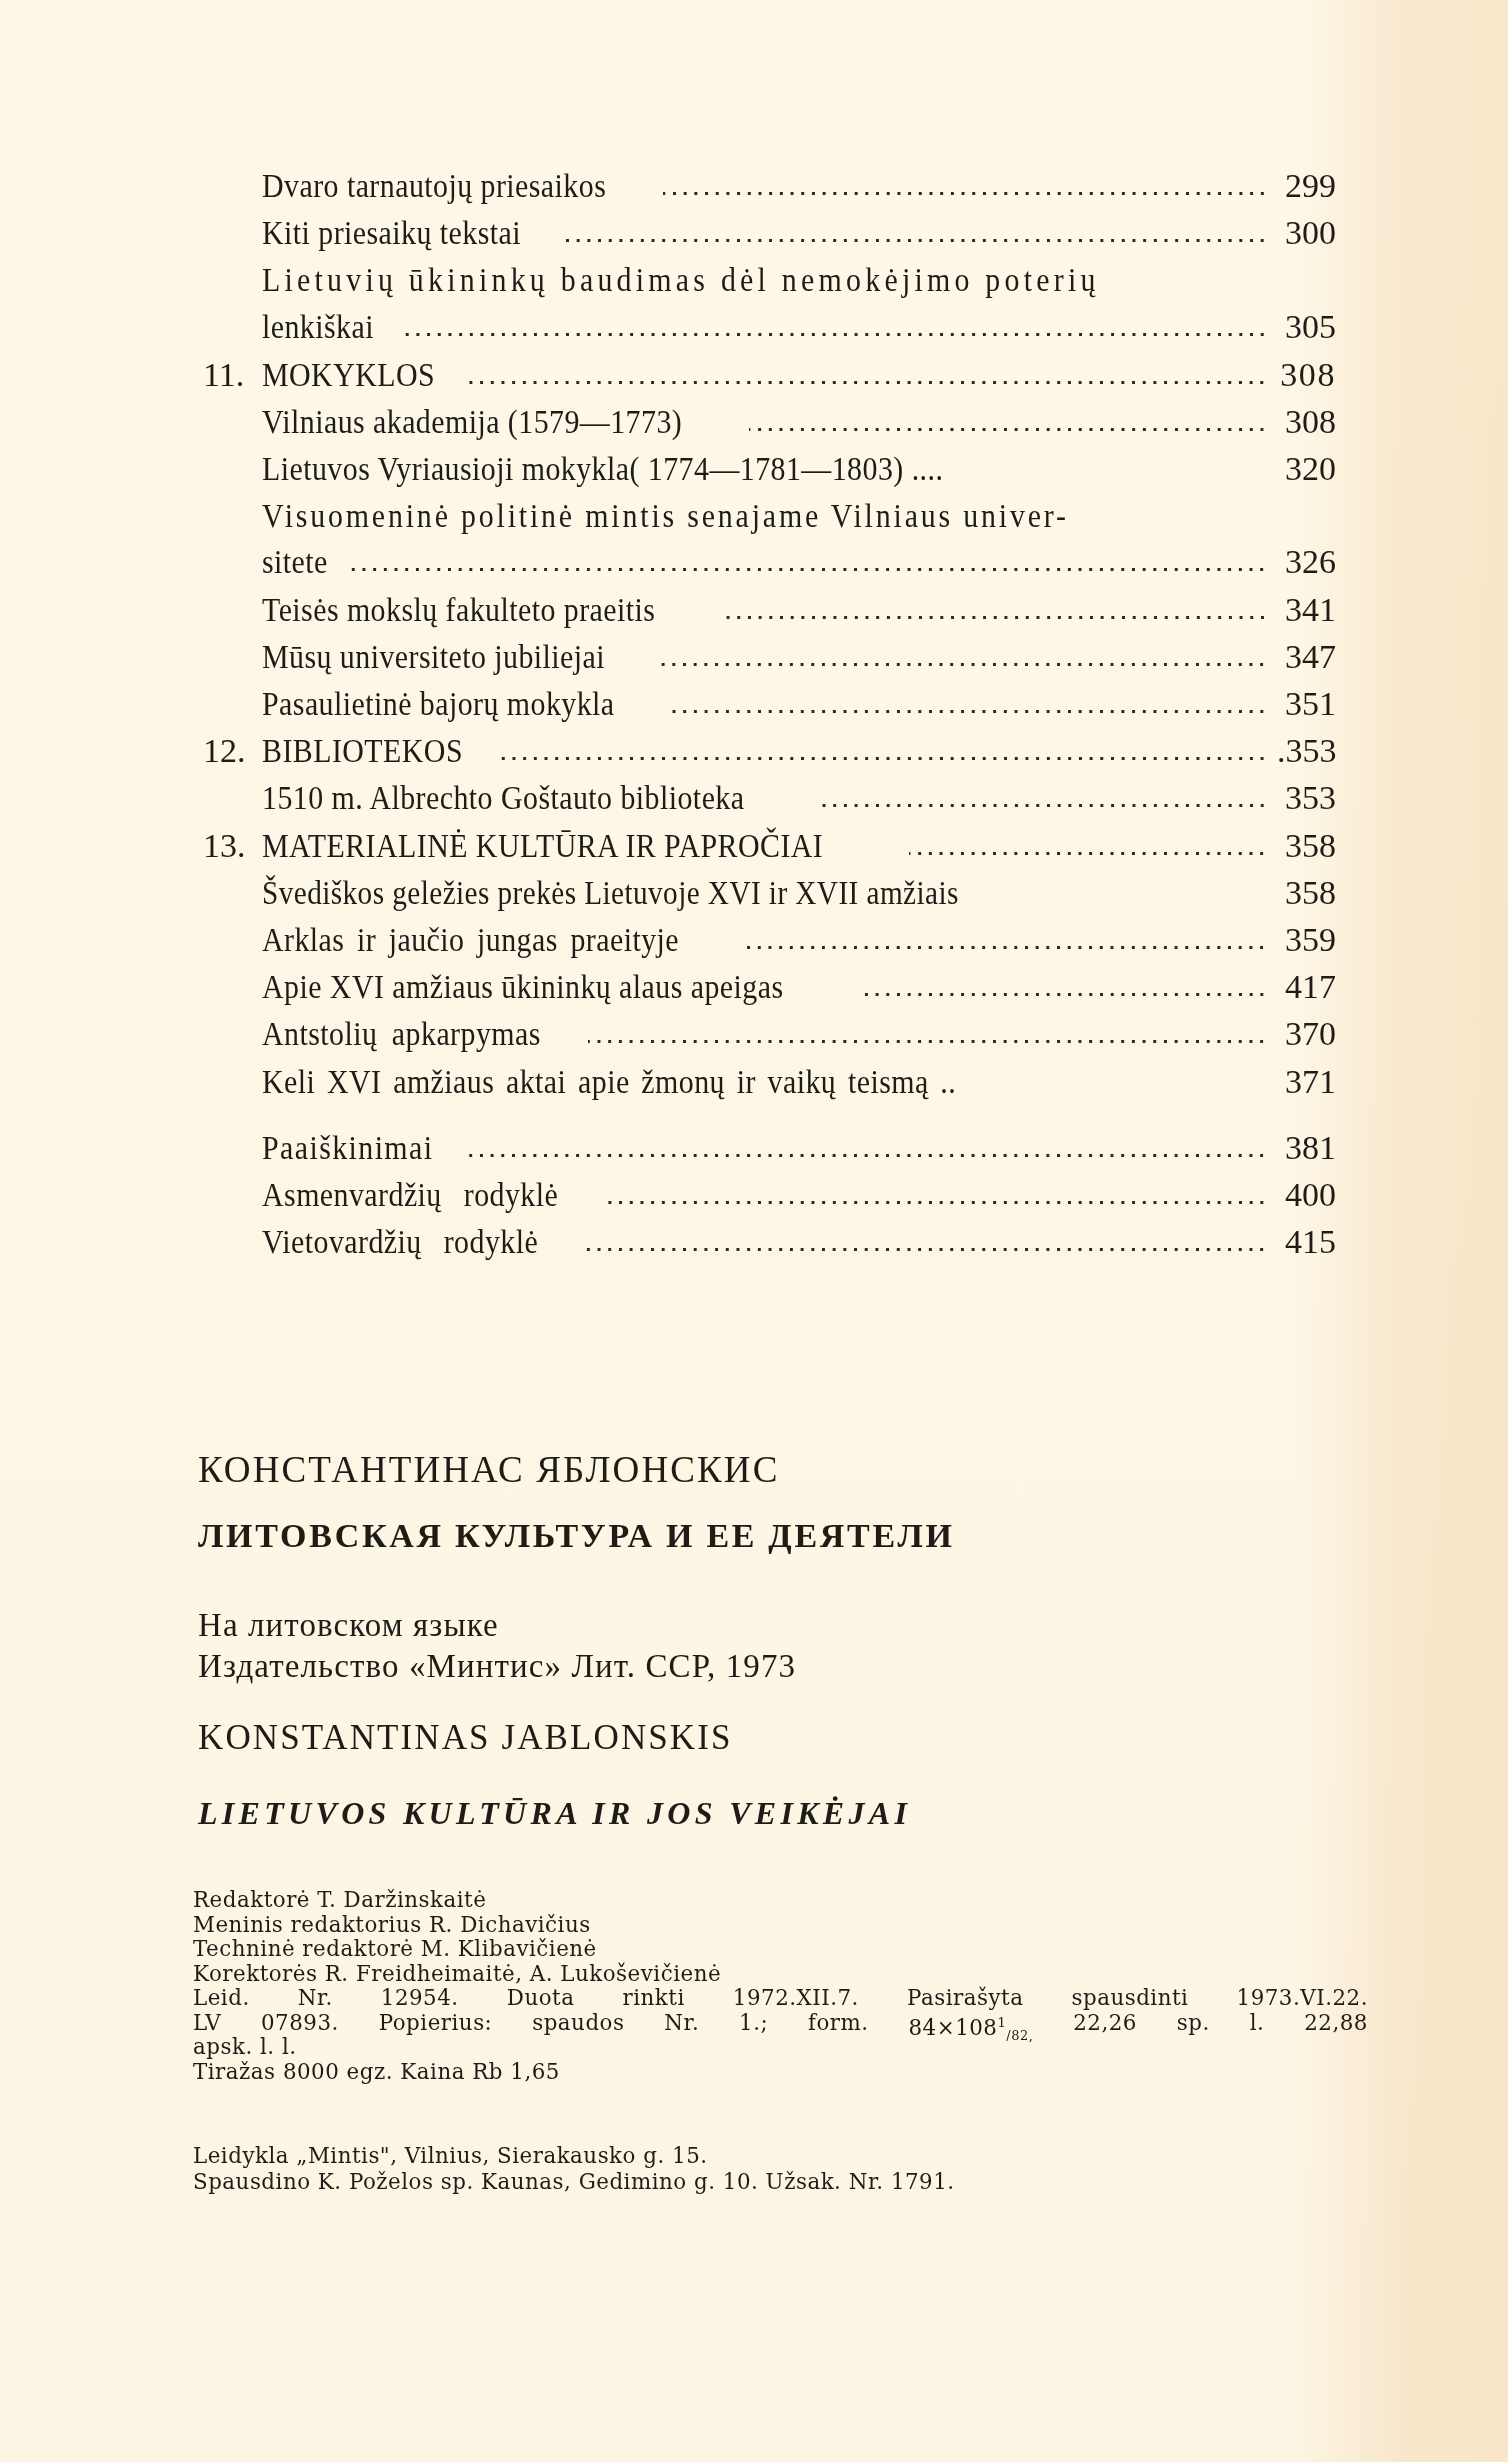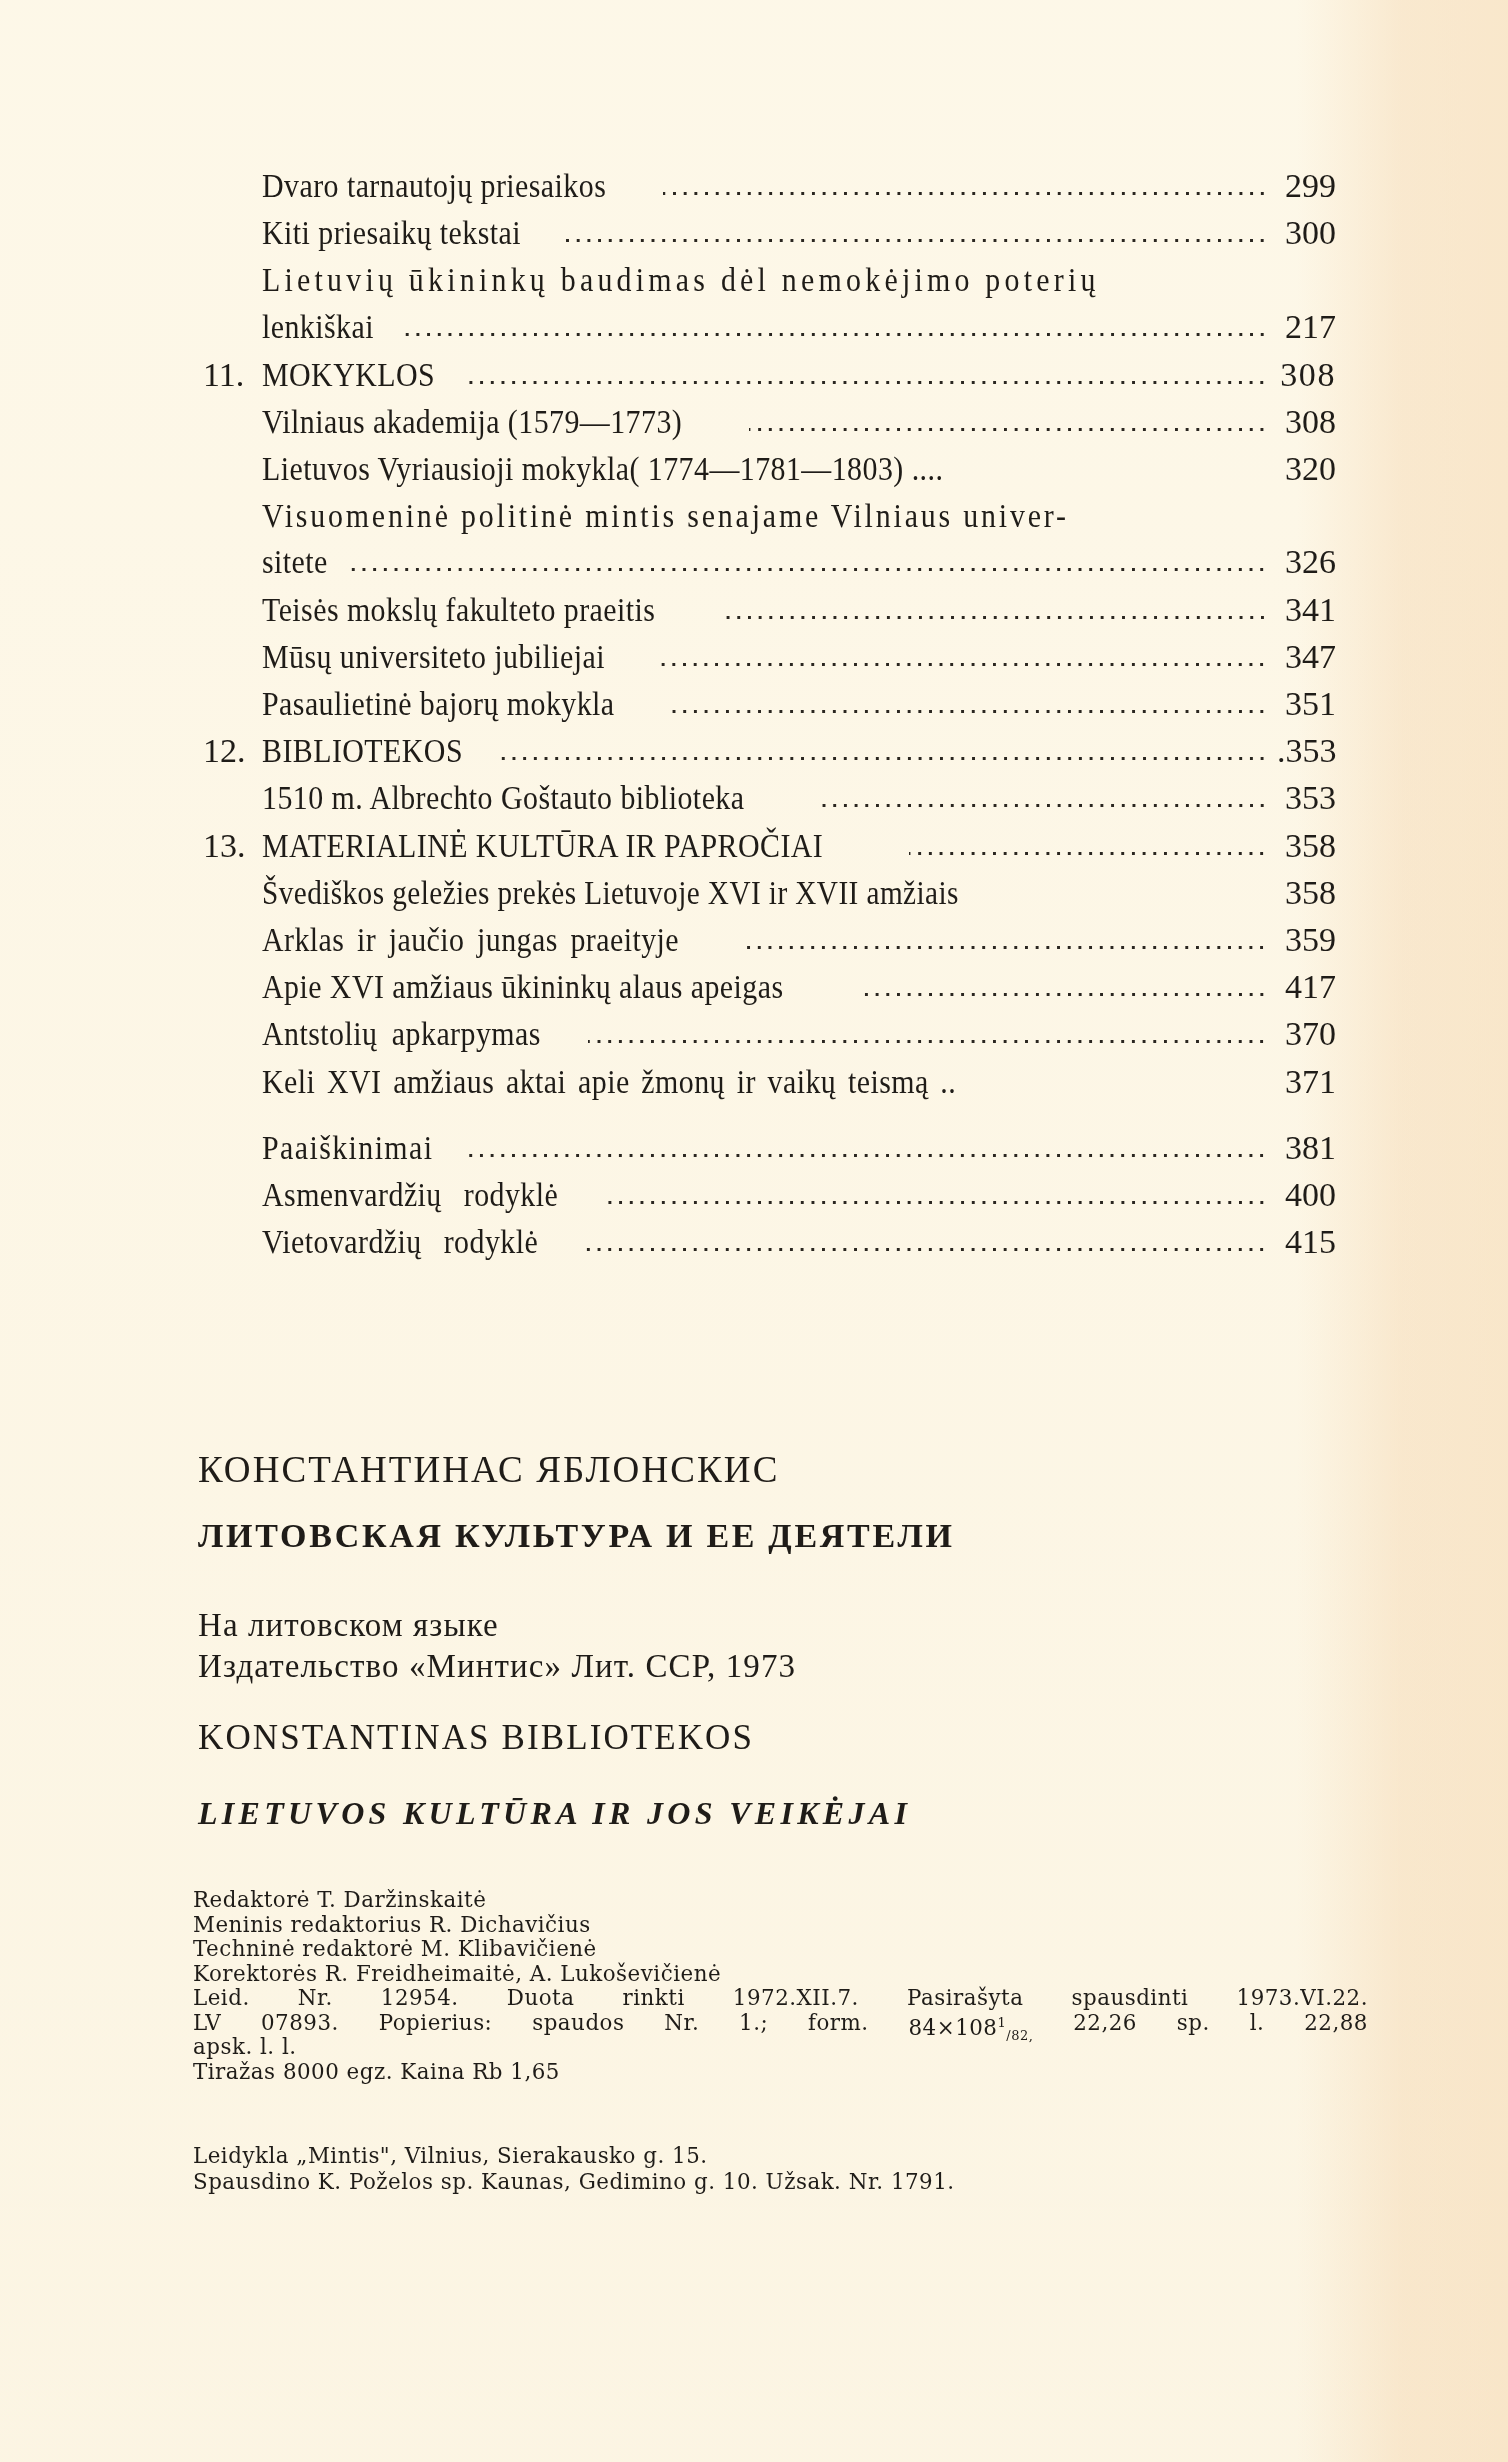--- a/index.html
+++ b/index.html
@@ -55,21 +55,21 @@
     <span class="leader"></span>
     <span class="page">300</span>
   </div>
 
   <div class="toc-row" style="top:258px">
     <span class="title" style="letter-spacing:4.8px">Lietuvių ūkininkų baudimas dėl nemokėjimo poterių</span>
   </div>
   <div class="toc-row" style="top:305px">
     <span class="title">lenkiškai</span>
     <span class="leader"></span>
-    <span class="page">217</span>
+    <span class="page">305</span>
   </div>
 
   <span class="chapnum" style="top:353px">11.</span>
   <div class="toc-row caps" style="top:353px">
     <span class="title caps">MOKYKLOS</span>
     <span class="leader"></span>
     <span class="page">308</span>
   </div>
 
   <div class="toc-row" style="top:400px">
@@ -181,21 +181,21 @@
 </div>
 
 <div>
   <div class="block-text ru-author" style="top:1448px">КОНСТАНТИНАС ЯБЛОНСКИС</div>
   <div class="block-text ru-title" style="top:1517px">ЛИТОВСКАЯ КУЛЬТУРА И ЕЕ ДЕЯТЕЛИ</div>
   <div class="block-text ru-line" style="top:1607px">На литовском языке</div>
   <div class="block-text ru-line" style="top:1648px">Издательство «Минтис» Лит. ССР, 1973</div>
 </div>
 
 <div>
-  <div class="block-text lt-author" style="top:1718px">KONSTANTINAS BIBLIOTEKOS</div>
+  <div class="block-text lt-author" style="top:1718px">KONSTANTINAS JABLONSKIS</div>
   <div class="block-text lt-title" style="top:1795px">LIETUVOS KULTŪRA IR JOS VEIKĖJAI</div>
 </div>
 
 <div>
   <div class="block-text colo" style="top:1887px">Redaktorė T. Daržinskaitė</div>
   <div class="block-text colo" style="top:1912px">Meninis redaktorius R. Dichavičius</div>
   <div class="block-text colo" style="top:1936px">Techninė redaktorė M. Klibavičienė</div>
   <div class="block-text colo" style="top:1961px">Korektorės R. Freidheimaitė, A. Lukoševičienė</div>
 
   <div class="block-text colo just" style="top:1985px">

